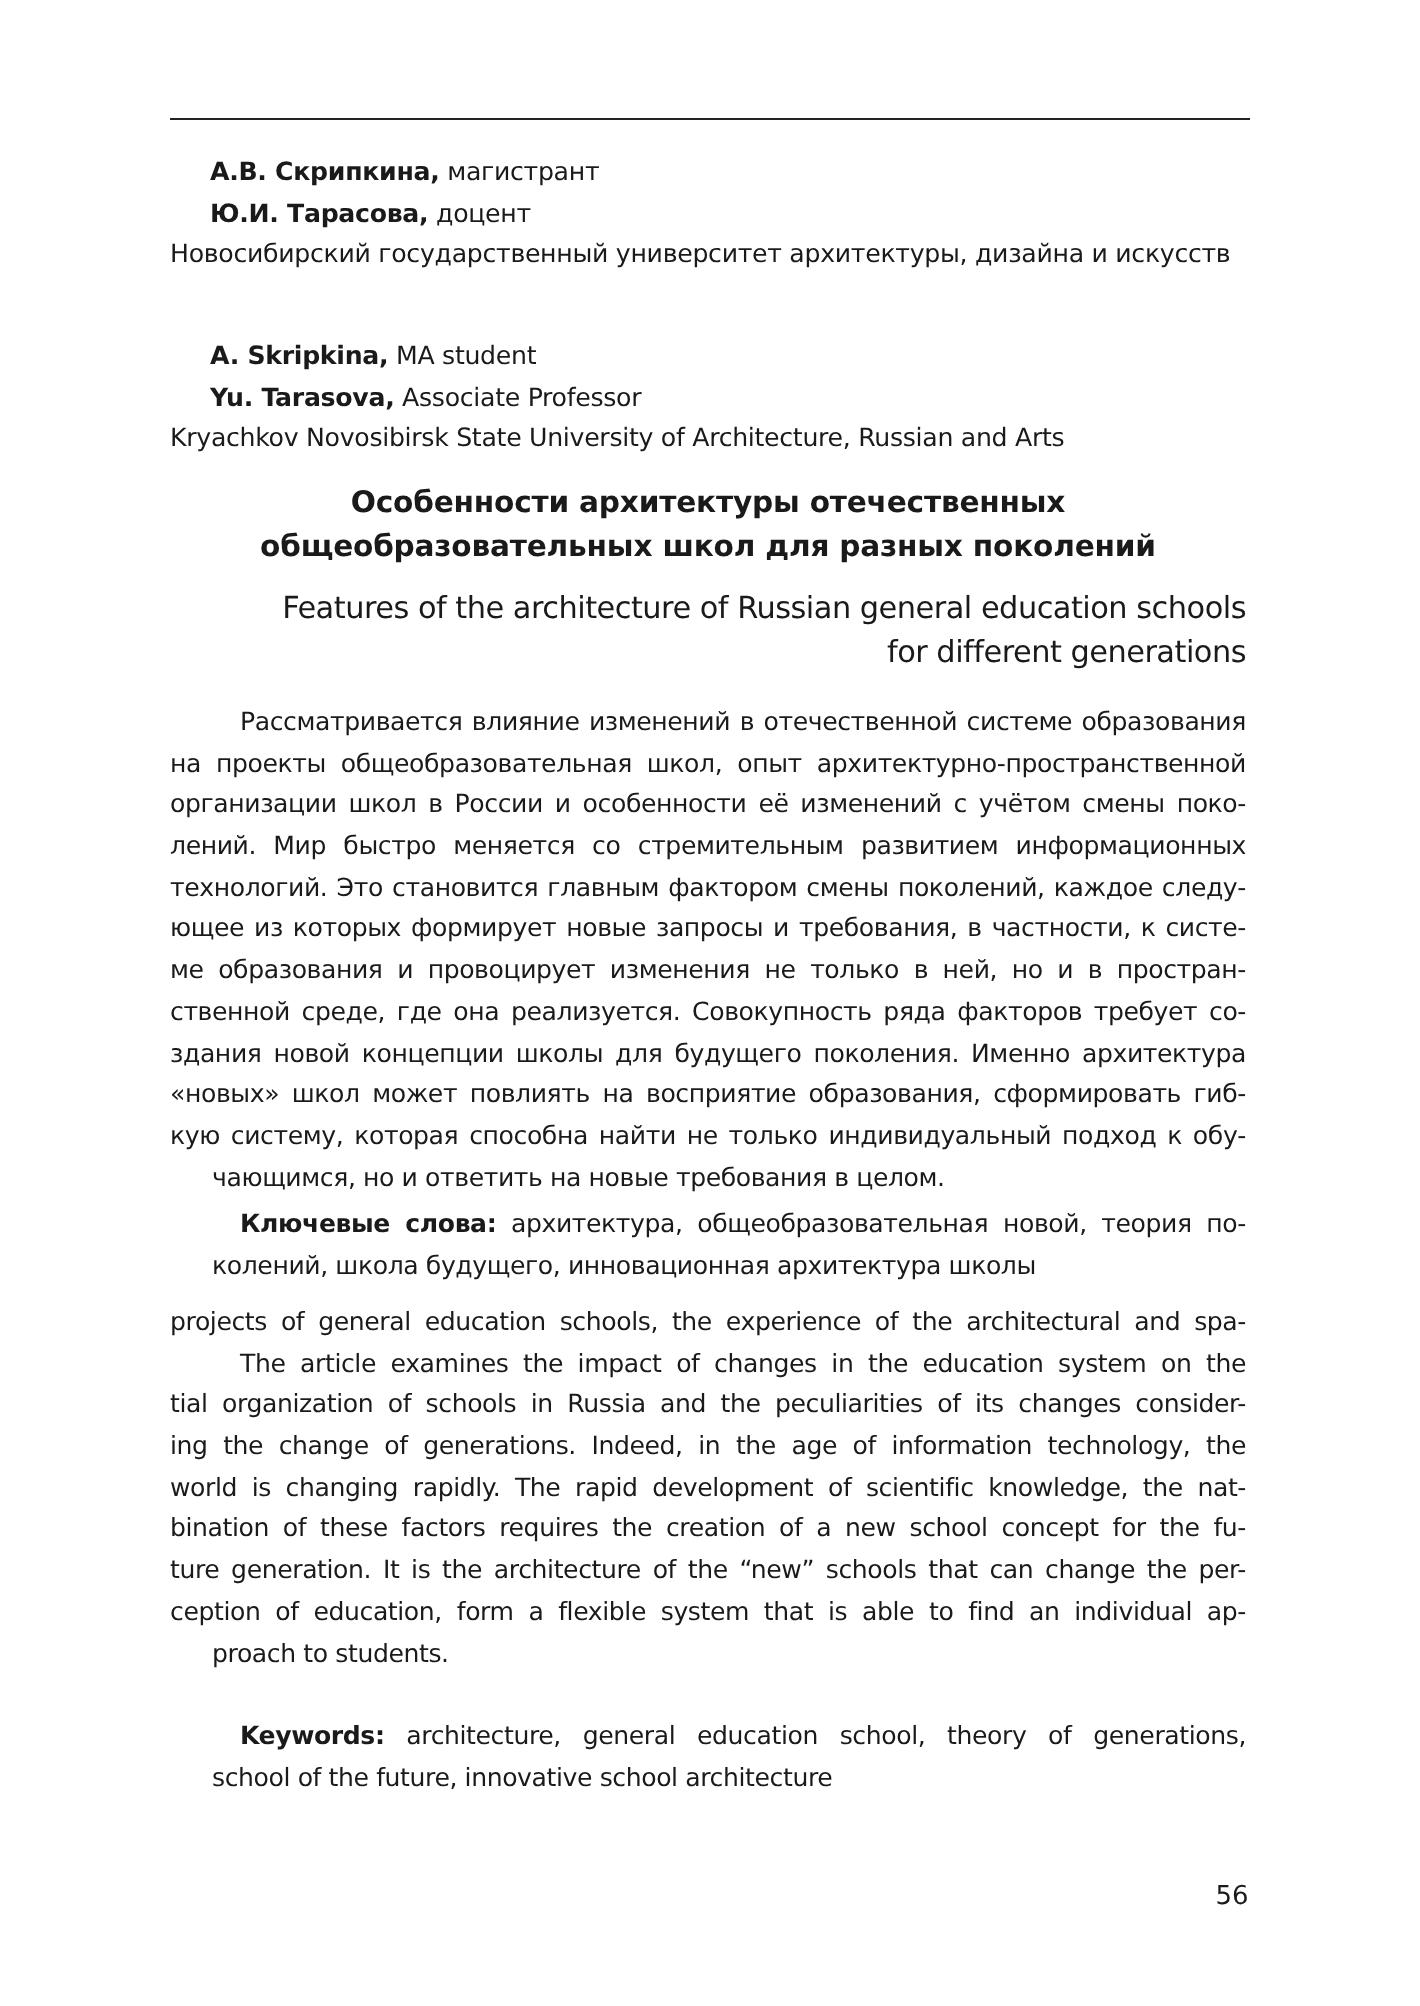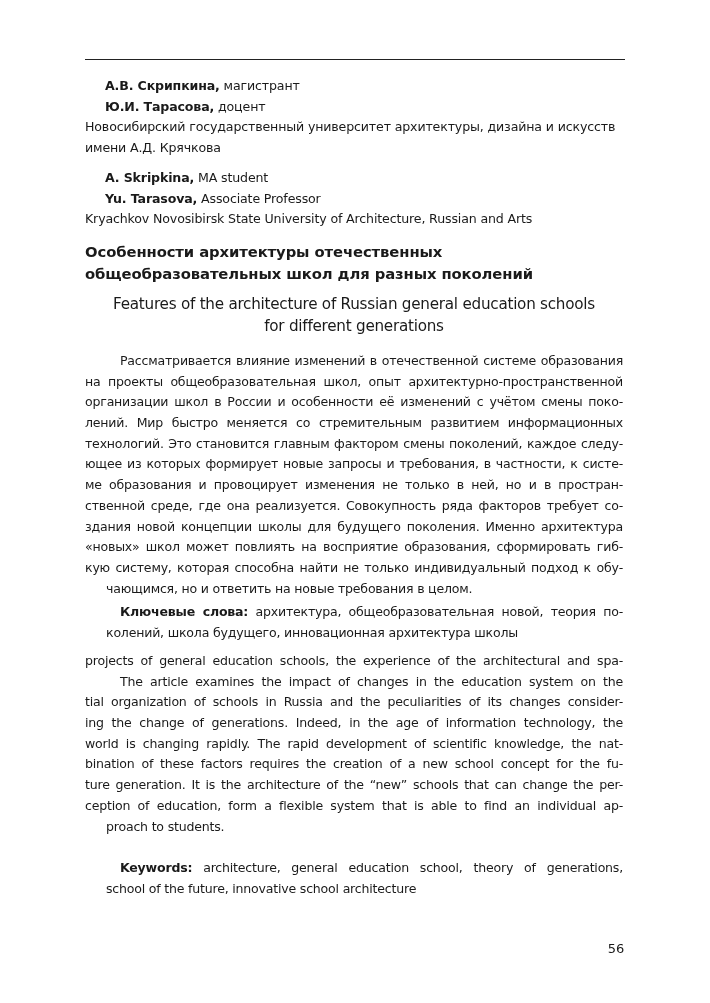--- a/index.html
+++ b/index.html
@@ -47,31 +47,32 @@
     }
     .authors b {
       font-weight: bold;
       margin-left: 20px;
     }
     .title-ru {
       position: absolute;
       left: 0;
       top: 241px;
       width: 538px;
+      text-align: center;
       font-weight: bold;
       font-size: 14.8px;
       line-height: 22px;
       letter-spacing: -0.1px;
     }
     .title-en {
       position: absolute;
       left: 0;
       top: 293px;
       width: 538px;
-      text-align: center;
+      text-align: right;
       font-size: 15.2px;
       line-height: 22px;
       letter-spacing: -0.25px;
     }
     .body-text {
       position: absolute;
       left: 0;
       width: 538px;
       font-size: 12.55px;
       line-height: 20.7px;
@@ -113,21 +114,20 @@
 <body>
 
 <div class="page">
 
   <div class="top-rule"></div>
 
   <div class="authors">
     <span class="line"><b>А.В. Скрипкина,</b><span> магистрант</span></span>
     <span class="line"><b>Ю.И. Тарасова,</b><span> доцент</span></span>
     <span class="line">Новосибирский государственный университет архитектуры, дизайна и искусств</span>
-    <span class="line">имени А.Д. Крячкова</span>
   </div>
 
   <div class="authors authors-en">
     <span class="line"><b>A. Skripkina,</b><span> MA student</span></span>
     <span class="line"><b>Yu. Tarasova,</b><span> Associate Professor</span></span>
     <span class="line">Kryachkov Novosibirsk State University of Architecture, Russian and Arts</span>
   </div>
 
   <div class="title-ru">
     <div>Особенности архитектуры отечественных</div>

